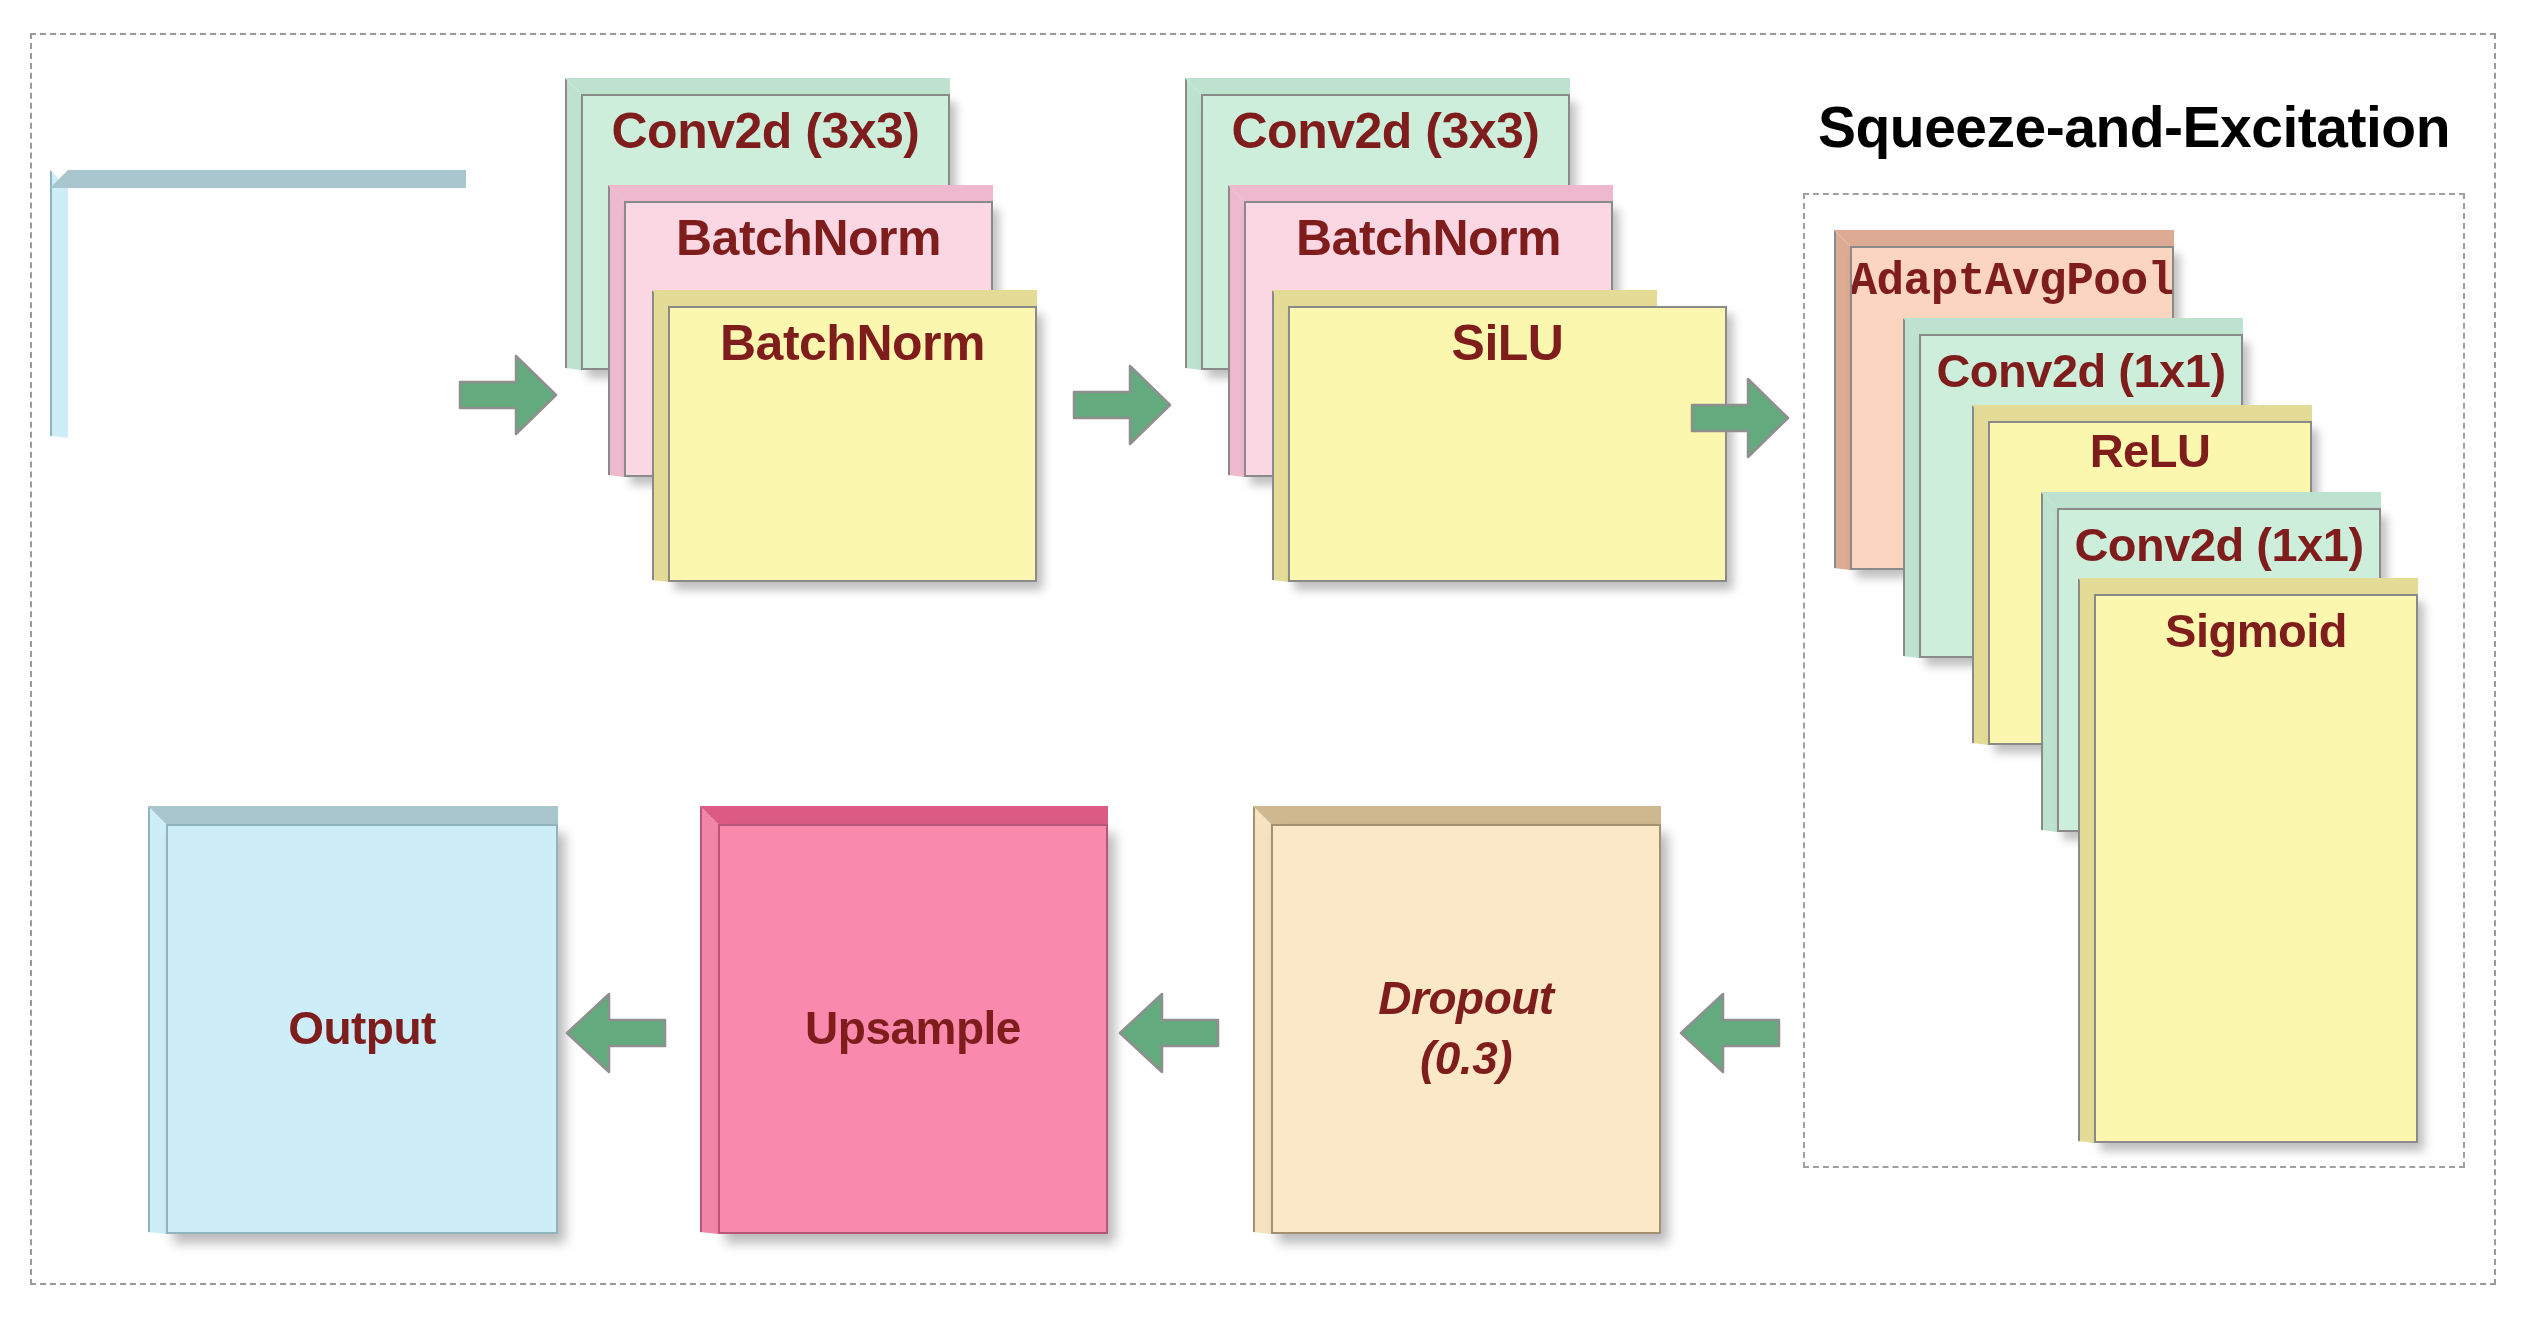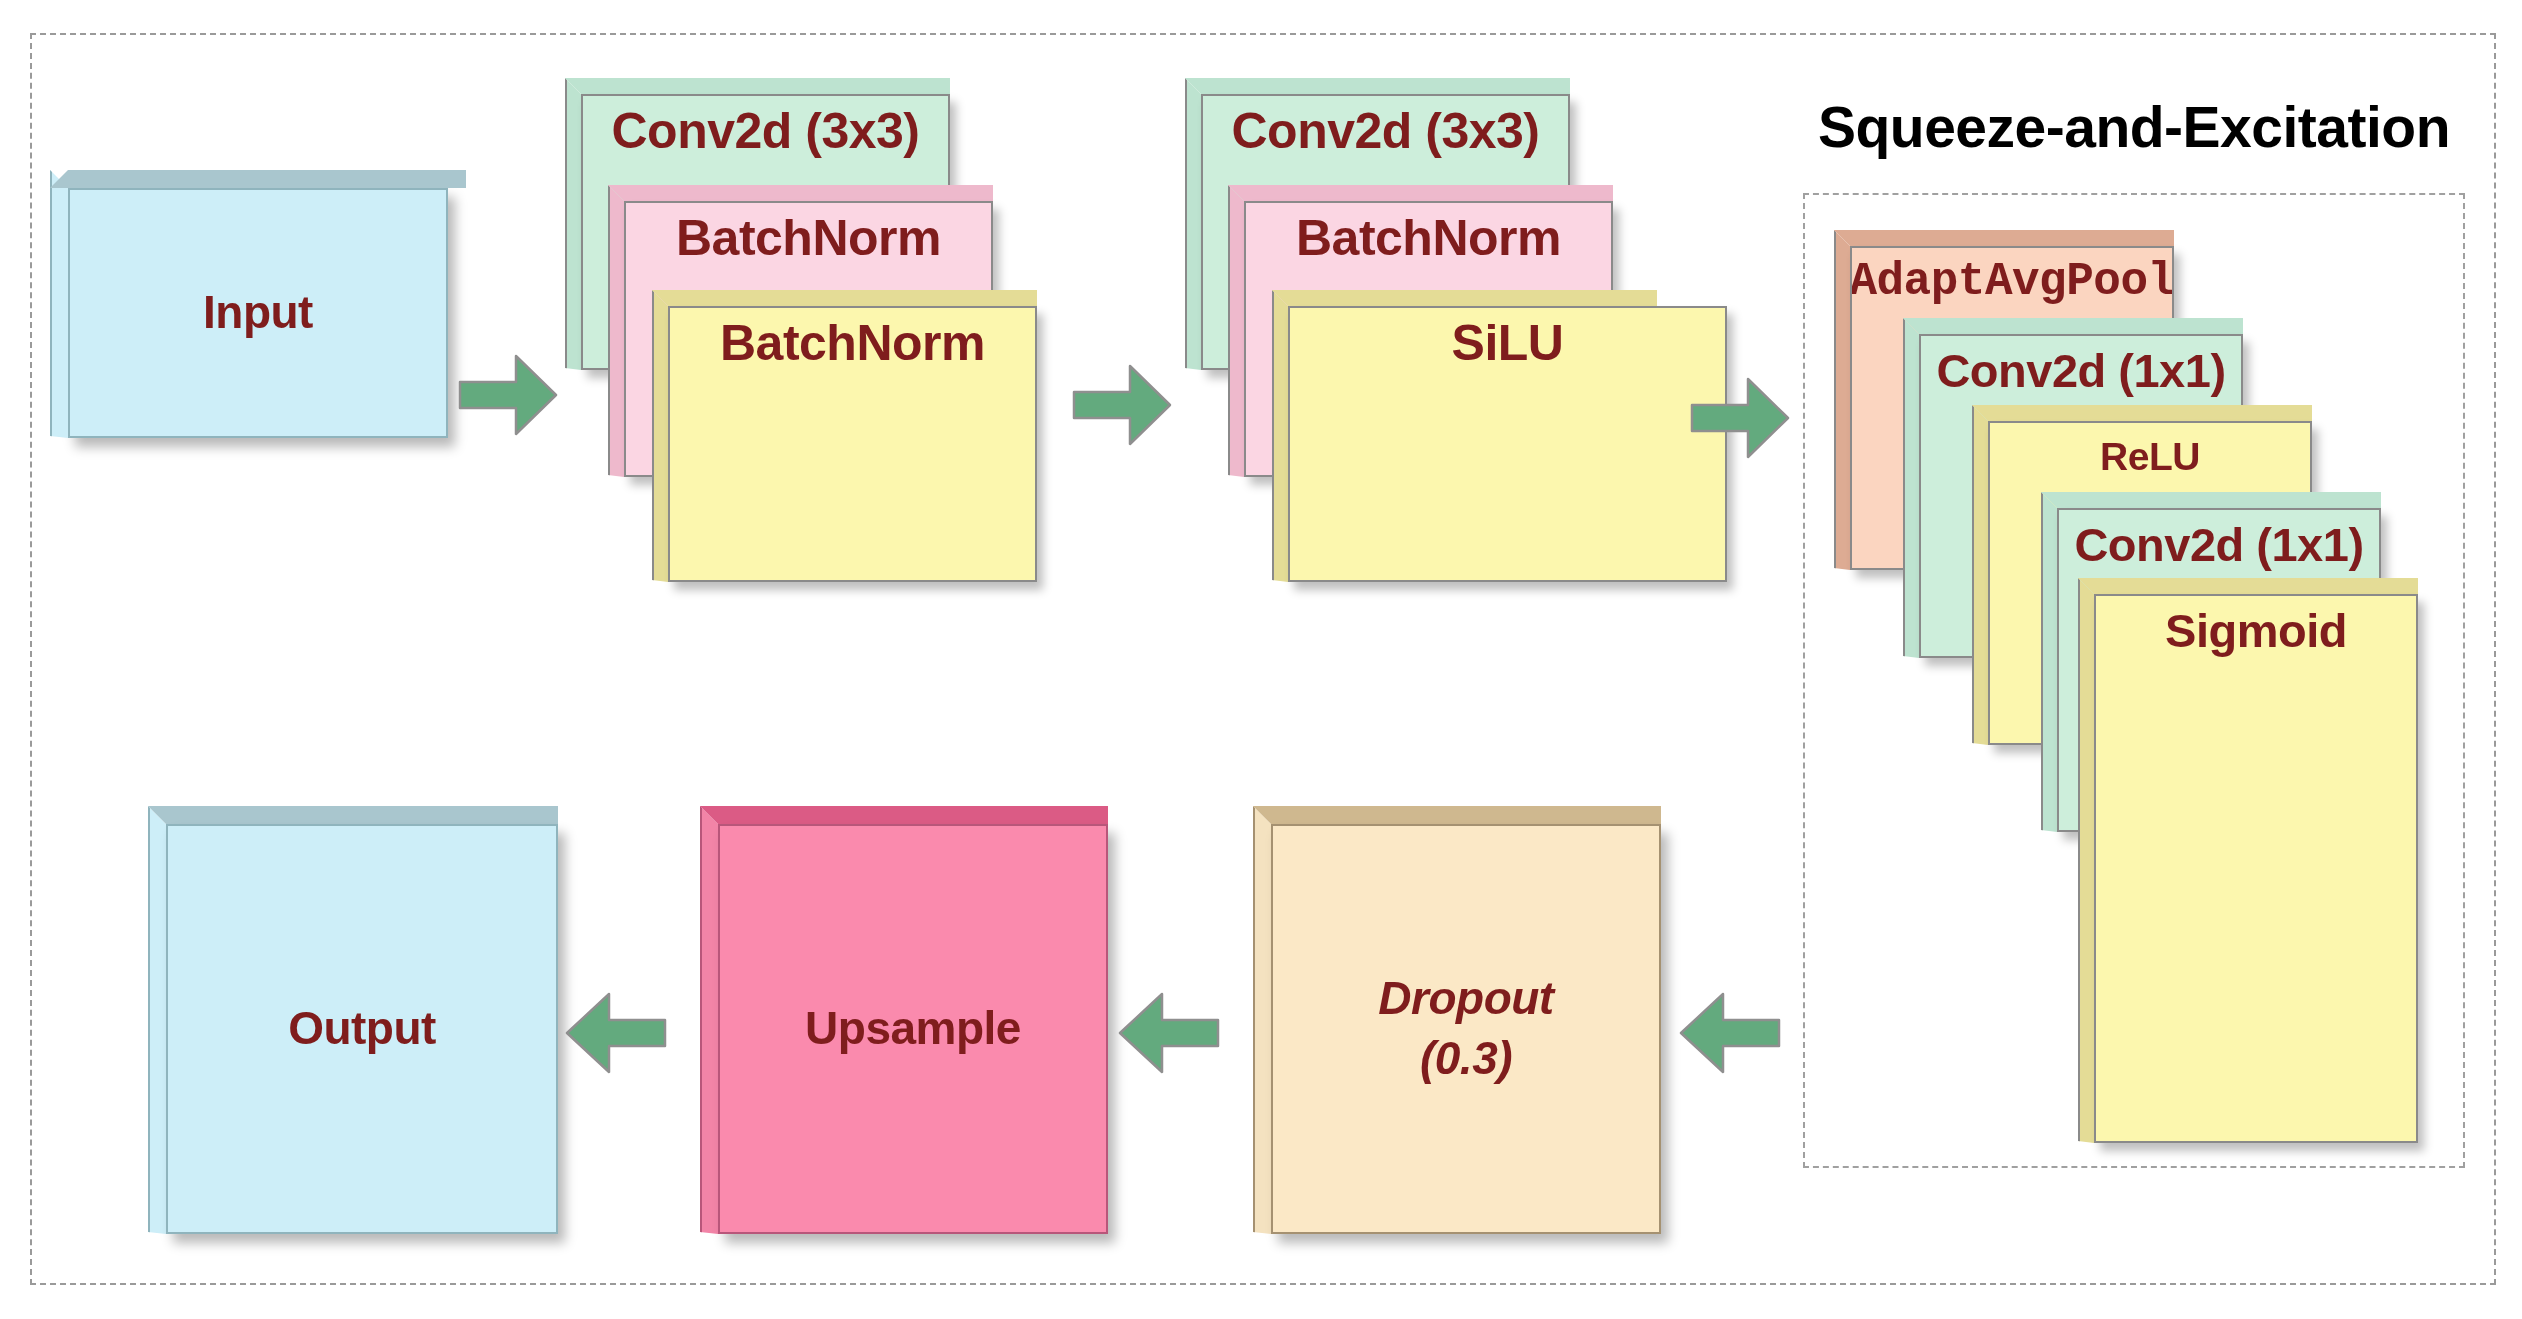--- a/index.html
+++ b/index.html
@@ -104,24 +104,20 @@
 </style>
 </head>
 <body>
 
 <div id="canvas">
 
   <div id="outer-frame" class="dashed-frame"></div>
 
   <div class="block" style="left:50px; top:170px; width:398px; height:268px;">
     <div class="depth-top" style="border-width:0 0 18px 18px; border-color:transparent transparent #a9c6ce transparent; width:398px; left:0; top:0;"></div>
-    <div class="face" style="left:18px; top:18px; width:380px; height:250px; background:#cdeef8; border-color:#8fb4bd;
-                align-items:center; box-shadow:7px 9px 11px rgba(0,0,0,0.28);">
-      <span class="label" style="font-size:46px; width:100%;">Input</span>
-    </div>
     <div style="position:absolute; left:0; top:0; width:18px; height:268px; background:#cdeef8;
                 border-left:2px solid #8fb4bd; box-sizing:border-box;
                 clip-path: polygon(0 0, 100% 18px, 100% 100%, 0 calc(100% - 2px));"></div>
   </div>
 
   <div class="arrow" style="left:458px; top:352px;">
     <svg width="100" height="86" viewBox="0 0 100 86">
       <polygon points="2,30 58,30 58,4 98,43 58,82 58,56 2,56" fill="#63aa7e" stroke="#8f8f8f" stroke-width="2.5" stroke-linejoin="round"></polygon>
     </svg>
   </div>
@@ -236,21 +232,21 @@
   </div>
 
   <div class="block" style="left:1972px; top:405px; width:340px; height:340px; z-index:3;">
     <div style="position:absolute; left:0; top:0; width:16px; height:340px; background:#e4dc96;
                 border-left:2px solid #8a8a8a; box-sizing:border-box;
                 clip-path: polygon(0 0, 100% 16px, 100% 100%, 0 calc(100% - 2px));"></div>
     <div style="position:absolute; left:0; top:0; width:340px; height:16px; background:#e4dc96;
                 clip-path: polygon(0 0, 100% 0, 100% 100%, 16px 100%);"></div>
     <div class="face" style="left:16px; top:16px; width:324px; height:324px; background:#fcf7ae; border-color:#8a8a8a;
                 box-shadow:6px 8px 9px rgba(0,0,0,0.25);">
-      <span class="label" style="font-size:39px; margin-top:13px;">ReLU</span>
+      <span class="label" style="font-size:47px; margin-top:3px;">ReLU</span>
     </div>
   </div>
 
   <div class="block" style="left:2041px; top:492px; width:340px; height:340px; z-index:4;">
     <div style="position:absolute; left:0; top:0; width:16px; height:340px; background:#bde3d0;
                 border-left:2px solid #8a8a8a; box-sizing:border-box;
                 clip-path: polygon(0 0, 100% 16px, 100% 100%, 0 calc(100% - 2px));"></div>
     <div style="position:absolute; left:0; top:0; width:340px; height:16px; background:#bde3d0;
                 clip-path: polygon(0 0, 100% 0, 100% 100%, 16px 100%);"></div>
     <div class="face" style="left:16px; top:16px; width:324px; height:324px; background:#cdeedb; border-color:#8a8a8a;

